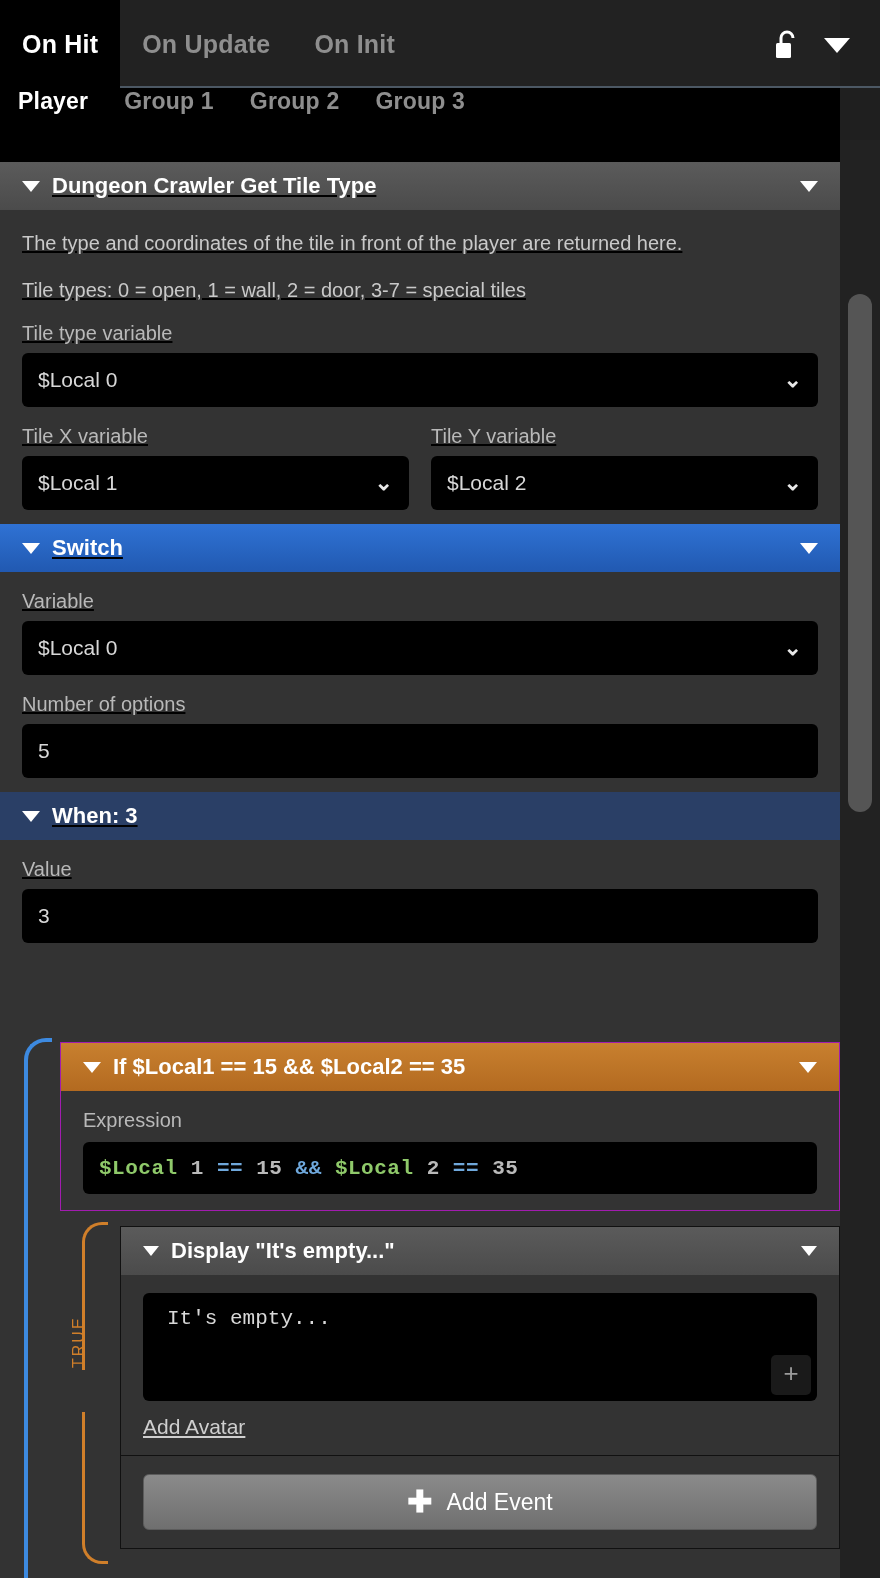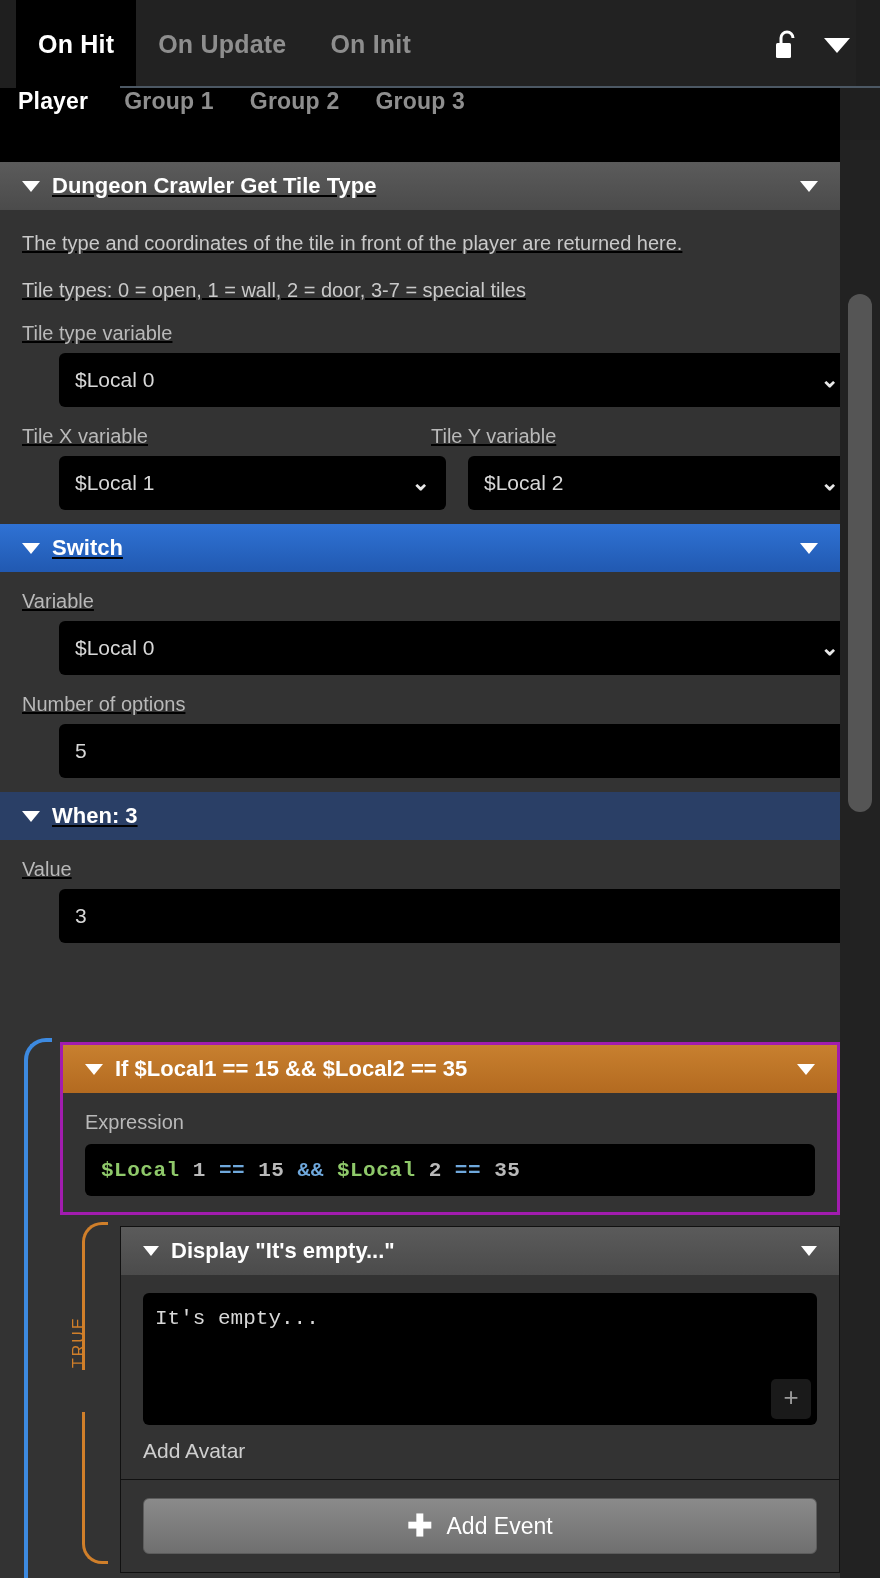--- a/index.html
+++ b/index.html
@@ -6,21 +6,21 @@
   html, body {
     width: 880px; height: 1578px;
     background: #000;
     font-family: "Liberation Sans", sans-serif;
     overflow: hidden;
   }
   #app { position: relative; width: 880px; height: 1578px; background: #1f1f1f; }
 
   
   .event-tabs {
-    position: absolute; left: 16px; top: 0; width: 840px; height: 88px;
+    position: absolute; left: 0; top: 0; width: 840px; height: 88px;
     background: #222222;
     display: flex; align-items: flex-end;
   }
   .event-tab {
     height: 88px; padding: 0 22px;
     display: flex; align-items: center;
     font-size: 25px; font-weight: bold; color: #8e8e8e;
     letter-spacing: .2px; cursor: pointer;
   }
   .event-tab.active { background: #000000; color: #ffffff; }
@@ -79,21 +79,20 @@
     color: #c9c9c9; font-size: 20px; line-height: 1.35;
     padding-top: 20px;
   }
   .fld-label { color: #b9b9b9; font-size: 20px; padding: 18px 0 8px 0; }
 
   .select, .textbox {
     background: #000000; border: none; border-radius: 6px;
     height: 54px; width: 100%; color: #d8d8d8; font-size: 21px;
     display: flex; align-items: center; padding: 0 16px; cursor: pointer;
     font-family: "Liberation Sans", sans-serif;
-    margin-left: 37px;
   }
   .select { justify-content: space-between; }
   .chev { font-size: 22px; color: #e8e8e8; font-weight: bold; line-height: 1; }
   .row2 { display: flex; gap: 22px; }
   .row2 > div { flex: 1; }
 
   
   .nest-blue {
     position: absolute; left: 24px; top: 1038px; width: 28px; height: 540px;
     border-left: 4px solid #3d8ae0; border-top: 4px solid #3d8ae0;
@@ -112,53 +111,53 @@
   .true-label {
     position: absolute; left: 70px; top: 1368px;
     color: #d07f2a; font-size: 16px; letter-spacing: 2px;
     transform: rotate(-90deg); transform-origin: left top;
     white-space: nowrap;
   }
 
   
   .if-block {
     position: absolute; left: 60px; top: 1042px; width: 780px;
-    background: #333333; border: 3px solid #a21caf;
+    background: #333333; border: 1px solid #a21caf;
   }
   .if-body { padding: 0 22px 16px 22px; }
   .expr-label { color: #b9b9b9; font-size: 20px; padding: 18px 0 10px 0; }
   .expr-box {
     background: #000000; border-radius: 6px; height: 52px;
     display: flex; align-items: center; padding: 0 16px;
     font-family: "Liberation Mono", monospace; font-size: 21px;
     letter-spacing: .5px; white-space: pre;
   }
   .t-var { color: #8fc96a; font-weight: bold; }
   .t-op  { color: #6fa8dc; font-weight: bold; }
   .t-num { color: #b9b9b9; font-weight: bold; }
 
   .display-block {
     position: absolute; left: 120px; top: 1226px; width: 720px;
     background: #3a3a3a; border: 1px solid #111;
   }
   .display-body { background: #333333; padding: 18px 22px 16px 22px; }
   .msg-area {
     position: relative; background: #000000; border-radius: 6px;
-    height: 132px; padding: 14px 12px;
+    height: 108px; padding: 14px 24px;
     color: #d8d8d8; font-family: "Liberation Mono", monospace; font-size: 21px;
   }
   .resize-handle {
     position: absolute; right: 6px; bottom: 6px; width: 40px; height: 40px;
     background: #1a1a1a; border-radius: 5px;
     display: flex; align-items: center; justify-content: center;
     color: #9b9b9b; font-size: 26px; line-height: 1; cursor: nwse-resize;
   }
   .add-avatar {
     display: inline-block; margin-top: 14px; color: #cfcfcf;
-    font-size: 21px; cursor: pointer;
+    font-size: 21px; text-decoration: underline; cursor: pointer;
   }
   .add-event-wrap {
     border-top: 1px solid #111; background: #333333; padding: 18px 22px;
   }
   .add-event-btn {
     width: 100%; height: 56px; border-radius: 6px;
     background: linear-gradient(to bottom,#8a8a8a,#6f6f6f);
     display: flex; align-items: center; justify-content: center; gap: 14px;
     color: #ffffff; font-size: 23px; cursor: pointer; border: 1px solid #5c5c5c;
   }

